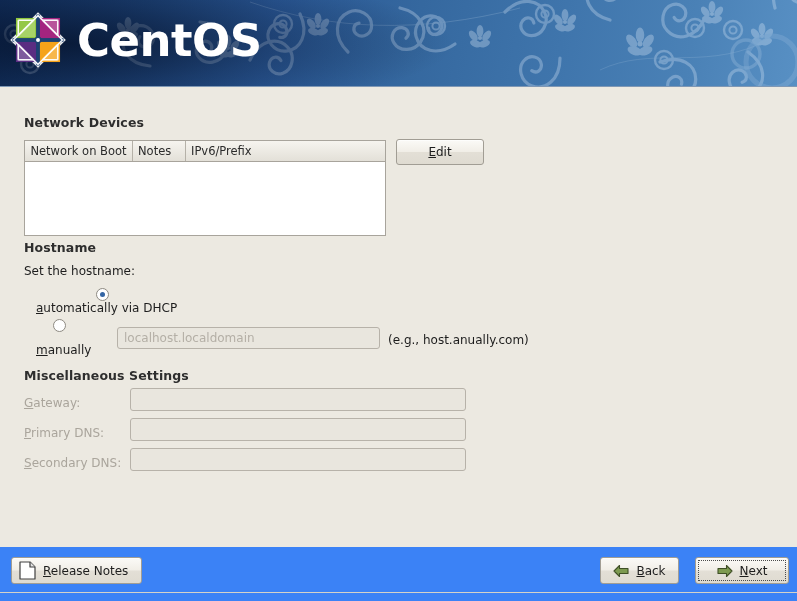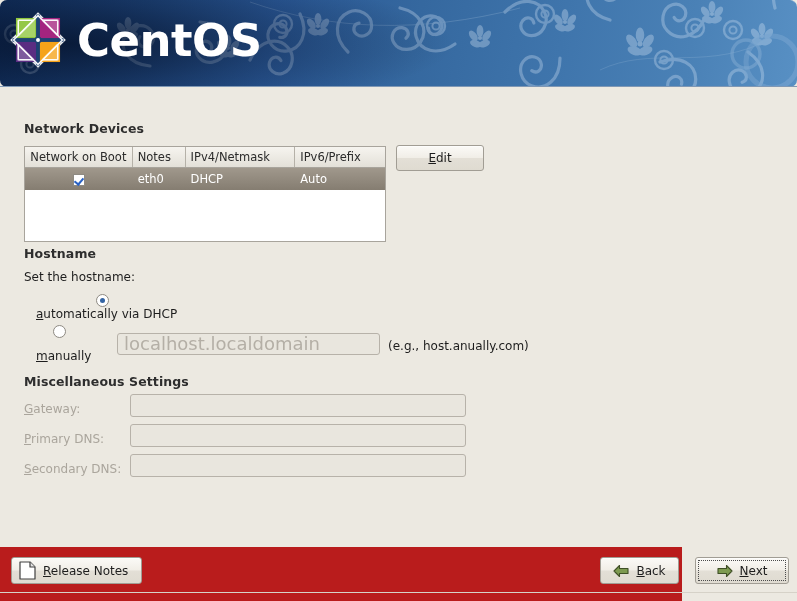--- a/index.html
+++ b/index.html
@@ -17,21 +17,20 @@
   }
 
   
   #banner {
     position: absolute; left: 0; top: 0;
     width: 797px; height: 87px;
     background: linear-gradient(100deg,
         #12305e 0%, #1b3f72 14%, #2a5896 34%,
         #35689f 52%, #3f75ac 70%, #4a81b6 86%, #5890c4 100%);
     overflow: hidden;
-    border-radius: 7px;
   }
   #banner .vignette {
     position: absolute; inset: 0;
     background: radial-gradient(ellipse 70% 120% at 8% 50%, rgba(4,16,40,.75) 0%, rgba(4,16,40,.30) 38%, rgba(4,16,40,0) 70%);
   }
   #banner .swirls { position: absolute; inset: 0; opacity: .40; }
   #banner-bottomline {
     position: absolute; left: 0; top: 86px; width: 797px; height: 1px;
     background: #7f98b5;
   }
@@ -41,21 +40,21 @@
     position: absolute; left: 9px; top: 11px;
     width: 58px; height: 58px;
   }
   #wordmark {
     position: absolute; left: 77px; top: 15px;
     height: 52px;
   }
 
   
   #content {
-    position: absolute; left: 0; top: 88px;
+    position: absolute; left: 0; top: 82px;
     width: 679px; height: 460px;
   }
 
   .section-head {
     position: absolute;
     font-weight: bold;
     font-size: 12.5px;
     color: #2e2e2e;
     letter-spacing: .1px;
     white-space: nowrap;
@@ -173,21 +172,21 @@
     border-radius: 50%;
     background: #3465a4;
   }
   .radio-label { margin-left: 9px; font-size: 12px; }
 
   .tfield {
     position: absolute;
     border: 1px solid #b7b2a9;
     border-radius: 3px;
     background: #e9e6de;
-    font-size: 18px;
+    font-size: 12px;
     color: #b4afa6;
     line-height: 1;
     display: flex;
     align-items: center;
     padding: 0 6px;
     overflow: hidden;
     white-space: nowrap;
   }
 
   
@@ -196,22 +195,22 @@
     font-size: 12px;
     color: #aaa59c;
     white-space: nowrap;
   }
 
   u.mn { text-decoration: underline; text-underline-offset: 1px; }
 
   
   #footer {
     position: absolute; left: 0; top: 547px;
-    width: 682px; height: 54px;
-    background: #b91c1c;
+    width: 797px; height: 54px;
+    background: #3b82f6;
     text-align: center;
   }
   #footer-line {
     position: absolute; left: 0; top: 45px;
     width: 797px; height: 1px;
     background: #d6d2c8;
   }
   #release-btn {
     position: absolute; left: 11px; top: 10px;
     width: 131px; height: 27px;
@@ -345,30 +344,21 @@
 <div id="banner-bottomline"></div>
 
 <div id="content">
 
   <div class="section-head" style="left:24px; top:33px;">Network Devices</div>
 
   <div id="devtable">
     <div id="dev-header">
       <div class="th col-active">Network on Boot</div>
       <div class="th col-device">Notes</div>
-      <div class="th col-ipv4">IPv4/Netmask</div>
       <div class="th col-ipv6">IPv6/Prefix</div>
-    </div>
-    <div id="dev-row">
-      <div class="td col-active">
-        <span class="cbx"></span>
-      </div>
-      <div class="td col-device">eth0</div>
-      <div class="td col-ipv4">DHCP</div>
-      <div class="td col-ipv6">Auto</div>
     </div>
     <div id="dev-empty"></div>
   </div>
 
   <div class="btn" id="edit-btn">
     <span><u class="mn">E</u>dit</span>
   </div>
 
   <div class="section-head" style="left:24px; top:158px;">Hostname</div>
 

